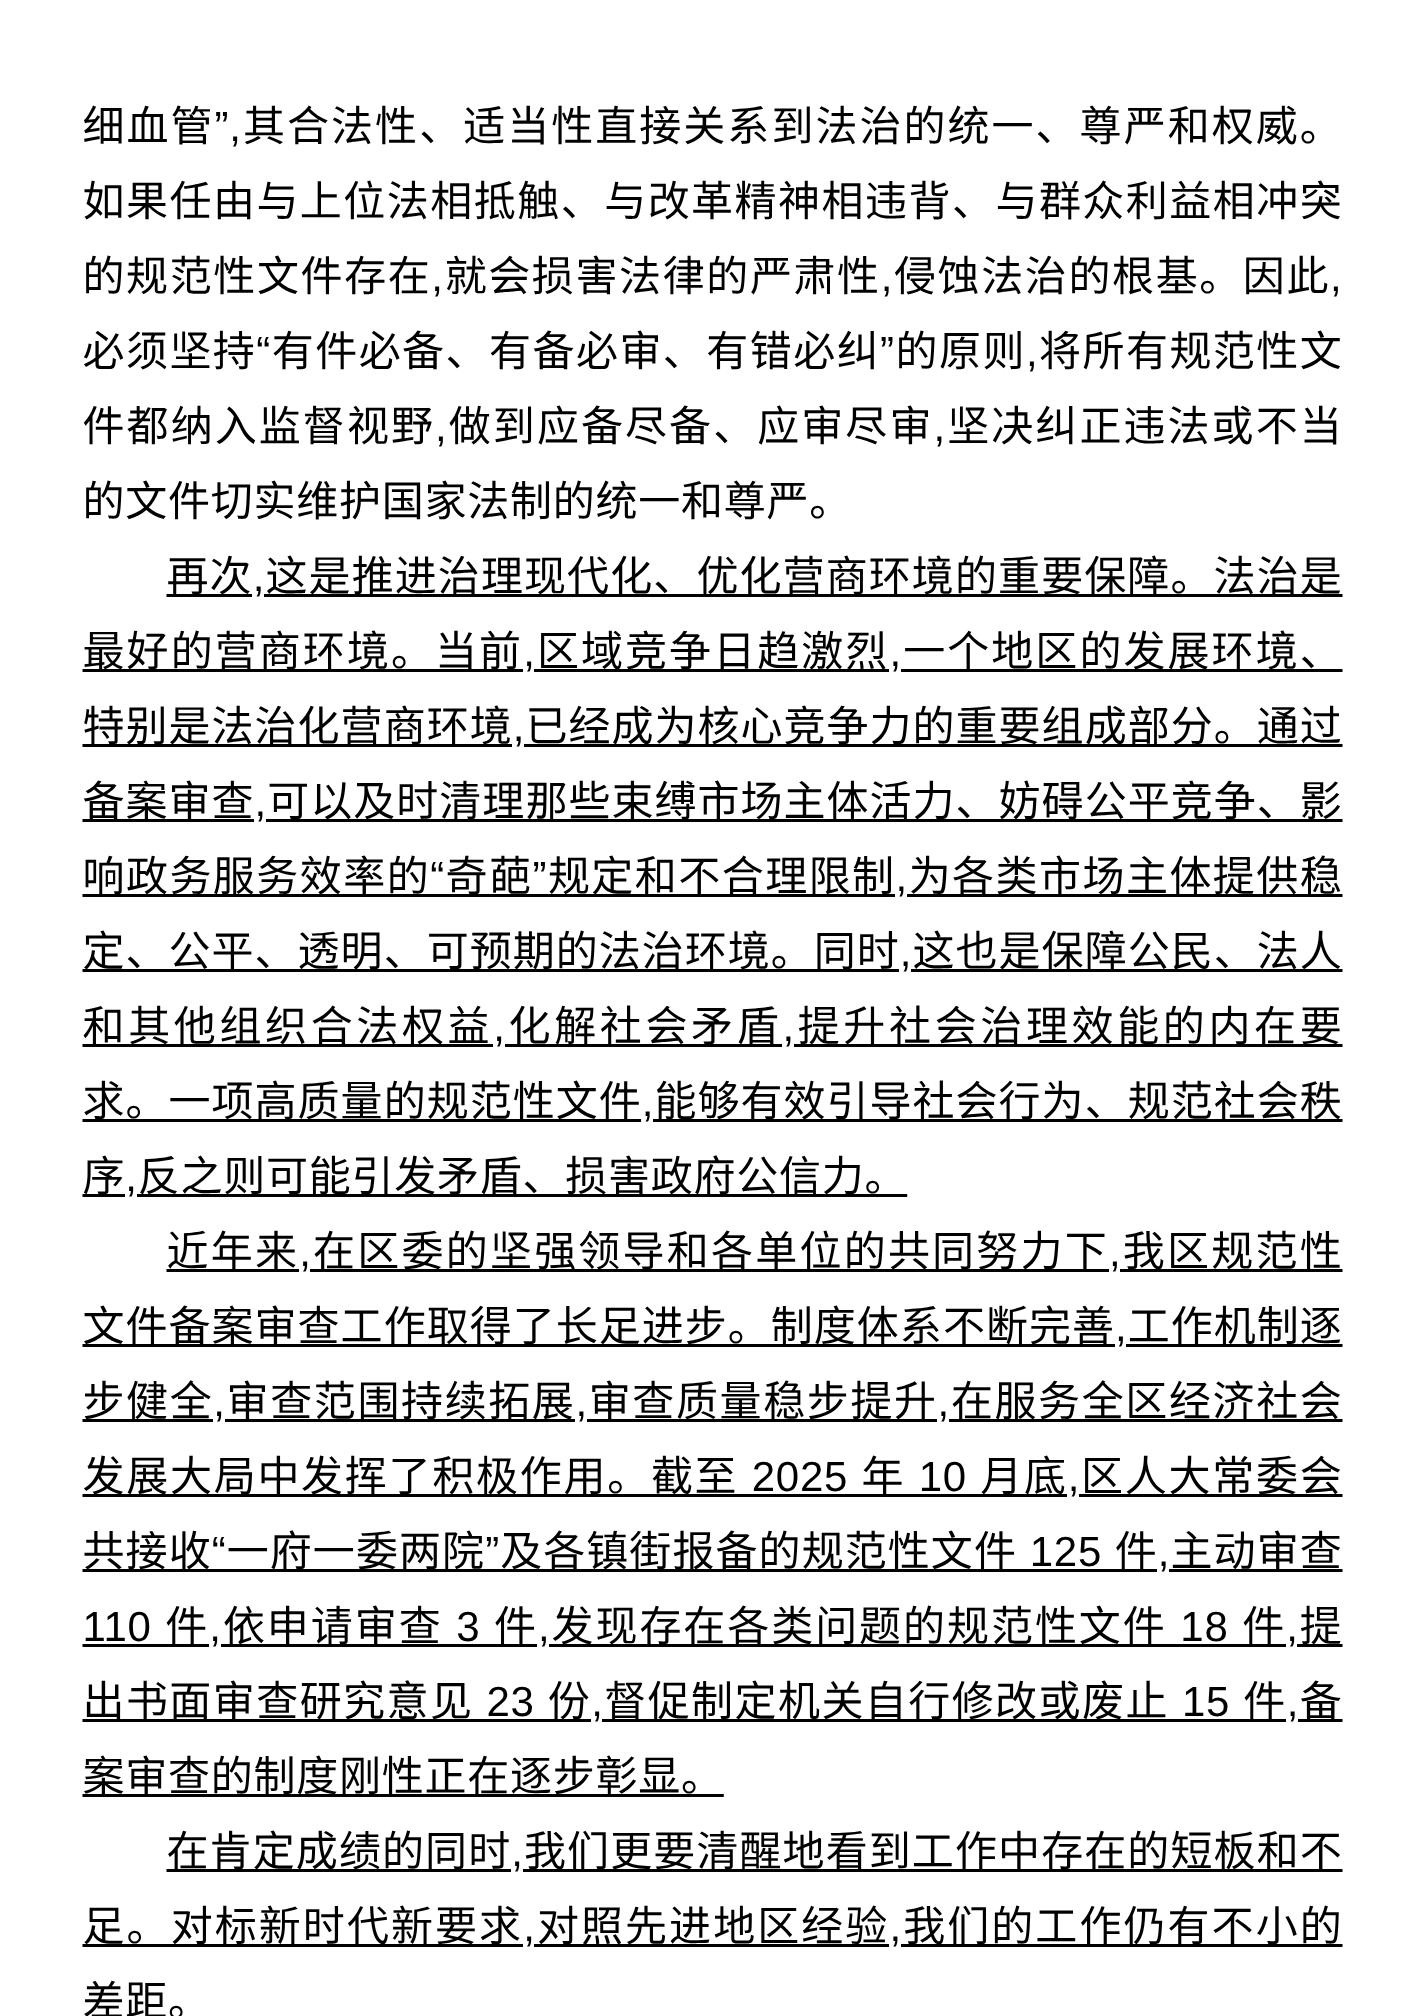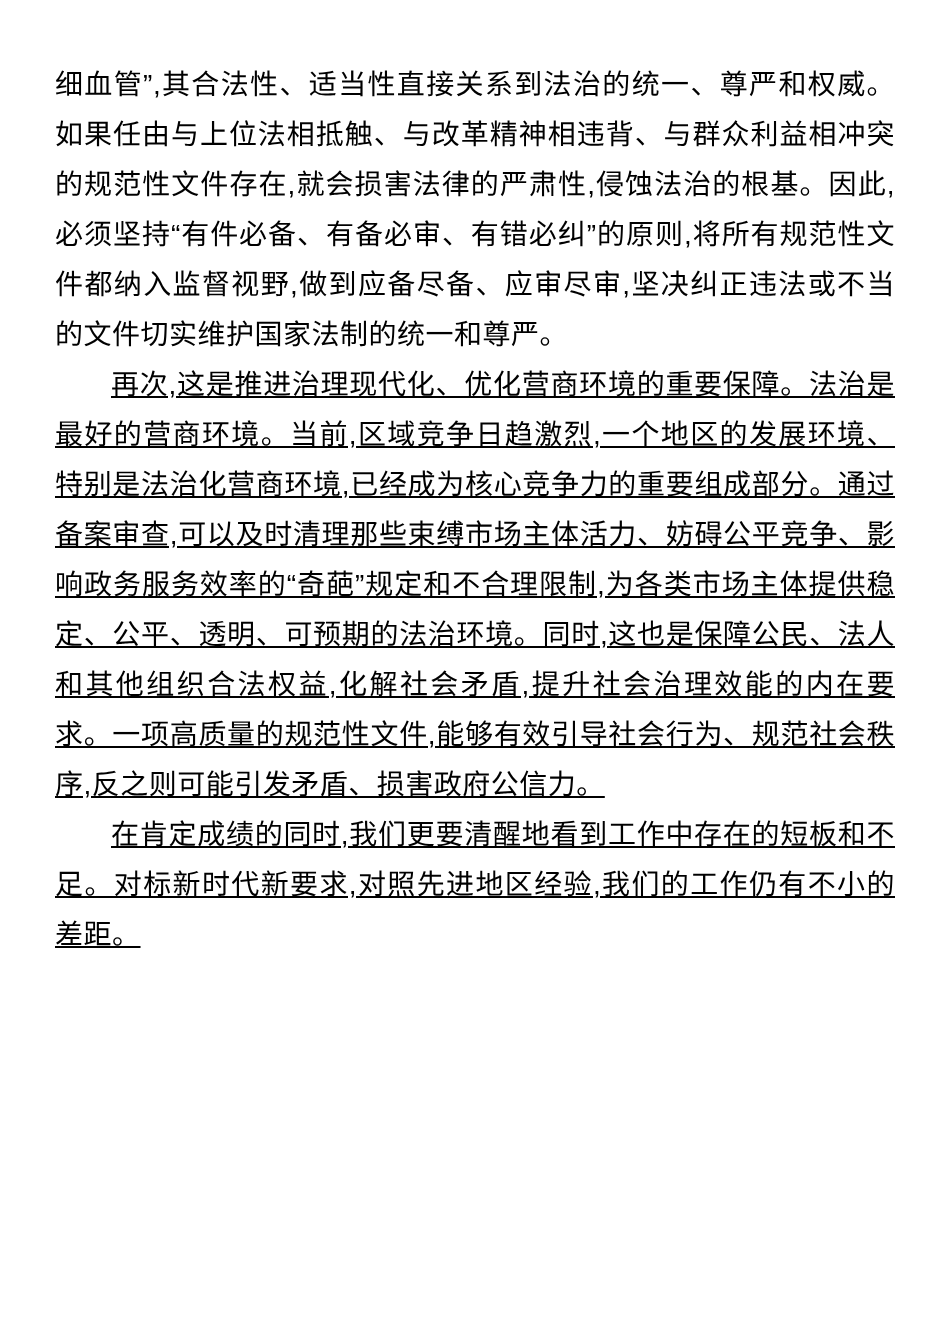--- a/index.html
+++ b/index.html
@@ -34,15 +34,16 @@
     text-decoration: underline;
   }
 </style>
 </head>
 <body>
 
 <div class="page">
   <div class="doc-body">
     <p>细血管”,其合法性、适当性直接关系到法治的统一、尊严和权威。如果任由与上位法相抵触、与改革精神相违背、与群众利益相冲突的规范性文件存在,就会损害法律的严肃性,侵蚀法治的根基。因此,必须坚持“有件必备、有备必审、有错必纠”的原则,将所有规范性文件都纳入监督视野,做到应备尽备、应审尽审,坚决纠正违法或不当的文件切实维护国家法制的统一和尊严。</p>
     <p class="indent">再次,这是推进治理现代化、优化营商环境的重要保障。法治是最好的营商环境。当前,区域竞争日趋激烈,一个地区的发展环境、特别是法治化营商环境,已经成为核心竞争力的重要组成部分。通过备案审查,可以及时清理那些束缚市场主体活力、妨碍公平竞争、影响政务服务效率的“奇葩”规定和不合理限制,为各类市场主体提供稳定、公平、透明、可预期的法治环境。同时,这也是保障公民、法人和其他组织合法权益,化解社会矛盾,提升社会治理效能的内在要求。一项高质量的规范性文件,能够有效引导社会行为、规范社会秩序,反之则可能引发矛盾、损害政府公信力。</p>
+    <p class="indent">近年来,在区委的坚强领导和各单位的共同努力下,我区规范性文件备案审查工作取得了长足进步。制度体系不断完善,工作机制逐步健全,审查范围持续拓展,审查质量稳步提升,在服务全区经济社会发展大局中发挥了积极作用。截至 2025 年 10 月底,区人大常委会共接收“一府一委两院”及各镇街报备的规范性文件 125 件,主动审查 110 件,依申请审查 3 件,发现存在各类问题的规范性文件 18 件,提出书面审查研究意见 23 份,督促制定机关自行修改或废止 15 件,备案审查的制度刚性正在逐步彰显。</p>
     <p class="indent">在肯定成绩的同时,我们更要清醒地看到工作中存在的短板和不足。对标新时代新要求,对照先进地区经验,我们的工作仍有不小的差距。</p>
   </div>
 </div>
 
 </body></html>

